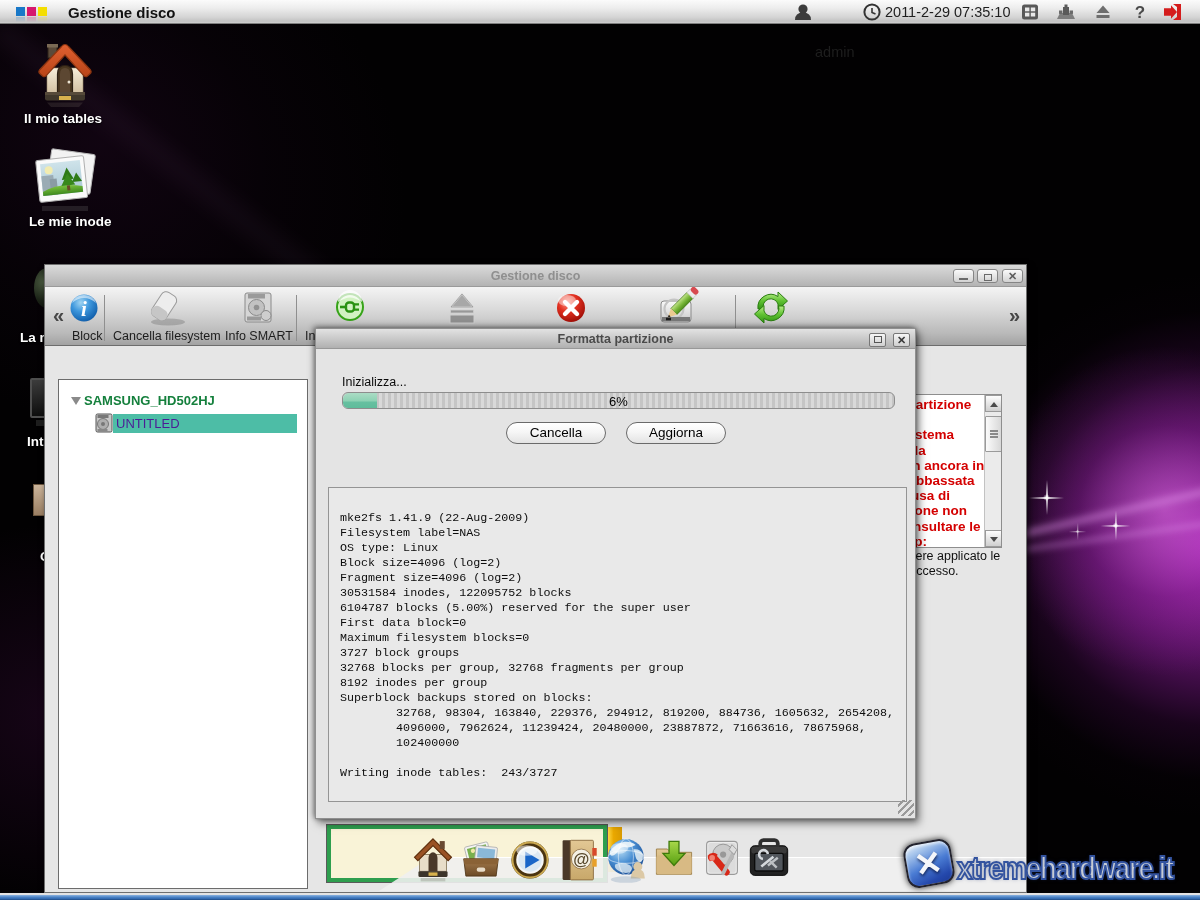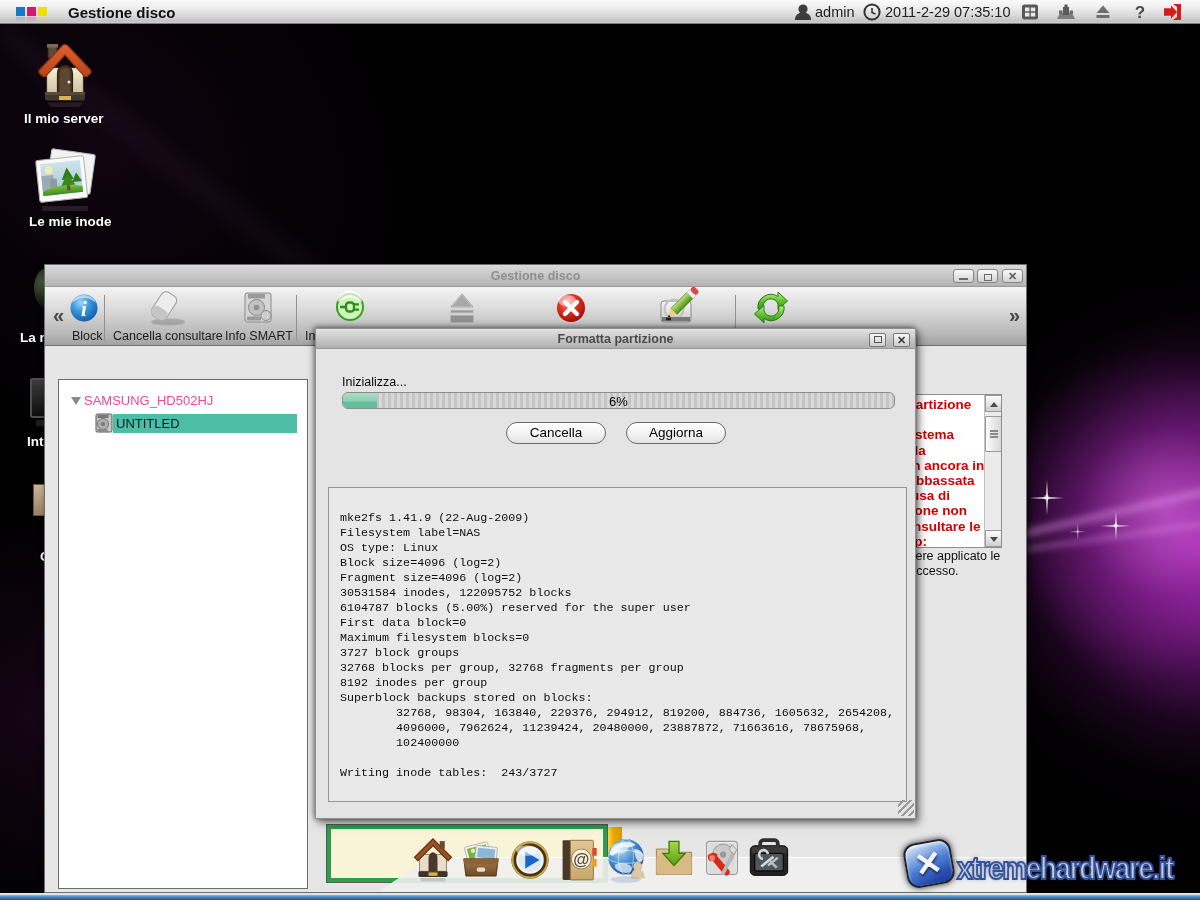--- a/index.html
+++ b/index.html
@@ -44,23 +44,23 @@
     background:linear-gradient(to bottom, #fafafa, #d2d2d2); color:#6e6e6e; font-size:10px; line-height:12px;
     text-align:center; font-weight:bold; }
   #toolbar { left:0; top:22px; width:100%; height:59px;
     background:linear-gradient(to bottom, #f4f4f4, #d9d9d9 40%, #b9b9b9 80%, #a2a2a2); border-bottom:1px solid #6d6d6d; }
   .tsep { top:8px; width:1px; height:46px; background:#8f8f8f; }
   .tlabel { top:42px; font-size:12.5px; color:#1d1d1d; white-space:nowrap; }
   .chev { font-size:20px; font-weight:bold; color:#474747; }
 
   
   #tree { left:13px; top:114px; width:250px; height:510px; background:#fff; border:1px solid #6c6c6c; }
-  #tree .hdr { left:25px; top:13px; font-size:13px; font-weight:normal; color:#ec4899; }
+  #tree .hdr { left:25px; top:13px; font-size:13px; font-weight:bold; color:#15803d; }
   #tree .tri { left:12px; top:17px; width:0; height:0; border-left:5.5px solid transparent; border-right:5.5px solid transparent; border-top:8px solid #8a8a8a; }
-  #tree .sel { left:54px; top:34px; width:184px; height:19px; background:#4dbda6; color:#0f172a; font-size:13px; line-height:19px; padding-left:3px; }
+  #tree .sel { left:54px; top:34px; width:184px; height:19px; background:#4dbda6; color:#4c1d95; font-size:13px; line-height:19px; padding-left:3px; }
 
   
   #redpanel { left:806px; top:129px; width:151px; height:154px; background:#fff; border:1px solid #8e8e8e; overflow:hidden; }
   #redtext { left:0; top:2px; font-size:13.5px; font-weight:bold; color:#d40000; line-height:15.2px; white-space:nowrap; }
   #redtext div { height:15.2px; }
   .blacktext { font-size:12.5px; color:#111; white-space:nowrap; }
 
   
   #cream { left:282px; top:560px; width:280px; height:57px; background:#f9f3d7; border:4px solid #2e9e4e; outline:1px solid #5a5a5a; }
   #orangebar { left:563px; top:562px; width:14px; height:45px; background:linear-gradient(to right,#ffd543,#eaa800 40%,#d99a00); }
@@ -125,21 +125,21 @@
     <path d="M 11 28 L 47 28 L 47 55 L 11 55 Z" fill="url(#wall)" stroke="#9a8a68" stroke-width="0.6"></path>
     <path d="M 29 4.5 Q 31 4.5 32.5 6.5 L 54.5 30 Q 56 32 54 33.8 L 51.5 36 Q 49.5 37.5 48 35.8 L 29 15 L 10 35.8 Q 8.5 37.5 6.5 36 L 4 33.8 Q 2 32 3.5 30 L 25.5 6.5 Q 27 4.5 29 4.5 Z" fill="url(#roof)" stroke="#8a3410" stroke-width="1.2"></path>
     <path d="M 21.5 55 L 21.5 34 Q 21.5 25.5 29 25.5 Q 36.5 25.5 36.5 34 L 36.5 55 Z" fill="#47351f" stroke="#2c2014" stroke-width="1.2"></path>
     <path d="M 24 54 L 24 34 Q 24 28 29 28 Q 34 28 34 34 L 34 54 Z" fill="#5c4732"></path>
     <circle cx="33" cy="42" r="1.5" fill="#ece4d4"></circle>
     <path d="M 9 52 L 49 52 L 49 58.5 Q 49 60.5 47 60.5 L 11 60.5 Q 9 60.5 9 58.5 Z" fill="#40382c"></path>
     <rect x="9" y="52" width="40" height="3" fill="#564a3a"></rect>
     <rect x="23" y="56" width="12" height="4" fill="#d8b24e"></rect>
     <path d="M 11 62.5 L 47 62.5 L 43 67 L 15 67 Z" fill="rgba(130,120,110,0.2)"></path>
   </svg>
-  <div class="abs deskicon-label" style="left:24px; top:111px;">Il mio server</div>
+  <div class="abs deskicon-label" style="left:24px; top:111px;">Il mio tables</div>
   <svg class="abs" style="left:34px; top:148px;" width="62" height="66" viewBox="0 0 62 66">
     <defs>
       <linearGradient id="ph-sky" x1="0" y1="0" x2="0" y2="1">
         <stop offset="0" stop-color="#cfe3ea"></stop>
           <stop offset="1" stop-color="#a8c8d4"></stop>
       </linearGradient>
       <linearGradient id="ph-grass" x1="0" y1="0" x2="0" y2="1">
         <stop offset="0" stop-color="#7cc23e"></stop>
           <stop offset="1" stop-color="#3e8a1e"></stop>
       </linearGradient>
@@ -174,21 +174,21 @@
 </div>
 
 <div id="topbar" class="abs">
   <div class="abs sq" style="left:16px; background:#1878c8;"></div>
   <div class="abs sq" style="left:27px; background:#d6186e;"></div>
   <div class="abs sq" style="left:38px; background:#f4de00;"></div>
   <div class="abs" style="left:16px; top:16.5px; width:31px; height:5px;
        background:linear-gradient(to right,#1878c8 0 9px,transparent 9px 11px,#d6186e 11px 20px,transparent 20px 22px,#f4de00 22px 31px);
        opacity:0.35; -webkit-mask-image:linear-gradient(to bottom,rgba(0,0,0,.8),transparent);"></div>
   <div class="abs ttl">Gestione disco</div>
-  <div class="abs tb-txt" style="left:815px;">admin</div>
+  <div class="abs tb-txt" style="left:815px;margin-top:40px;">admin</div>
   <div class="abs tb-txt" style="left:885px;">2011-2-29 07:35:10</div>
   <svg class="abs" style="left:0;top:0;" width="1200" height="24" viewBox="0 0 1200 24">
 
     <circle cx="803" cy="9" r="4.6" fill="#3c3c3c"></circle>
     <path d="M 795 20 Q 795 12.5 803 12.5 Q 811 12.5 811 20 Z" fill="#3c3c3c"></path>
 
     <circle cx="872" cy="12" r="7.6" fill="none" stroke="#333" stroke-width="2"></circle>
     <path d="M 872 8 L 872 12.5 L 875.5 14" stroke="#333" stroke-width="1.6" fill="none"></path>
 
     <rect x="1022" y="4.5" width="16" height="15" rx="2.5" fill="#585858"></rect>
@@ -224,21 +224,21 @@
       </div>
     <div class="wbtn abs" style="left:957px; color:#5e5e5e; font-size:11px; line-height:13px;">✕</div>
   </div>
   <div id="toolbar" class="abs">
     <div class="abs chev" style="left:8px; top:17px;">«</div>
     <div class="abs chev" style="left:964px; top:17px;">»</div>
     <div class="abs tsep" style="left:59px;"></div>
     <div class="abs tsep" style="left:251px;"></div>
     <div class="abs tsep" style="left:690px;"></div>
     <div class="abs tlabel" style="left:27px;">Block</div>
-    <div class="abs tlabel" style="left:68px;">Cancella consultare</div>
+    <div class="abs tlabel" style="left:68px;">Cancella filesystem</div>
     <div class="abs tlabel" style="left:180px;">Info SMART</div>
     <div class="abs tlabel" style="left:260px;">Inizializza</div>
     <svg class="abs" style="left:0;top:0;" width="983" height="59" viewBox="0 0 983 59">
       <defs>
         <radialGradient id="gi" cx="38%" cy="30%" r="75%">
           <stop offset="0" stop-color="#9fd4f2"></stop>
             <stop offset="0.45" stop-color="#3c96dc"></stop>
             <stop offset="1" stop-color="#0e5ba8"></stop>
         </radialGradient>
         <radialGradient id="gr" cx="38%" cy="30%" r="75%">

